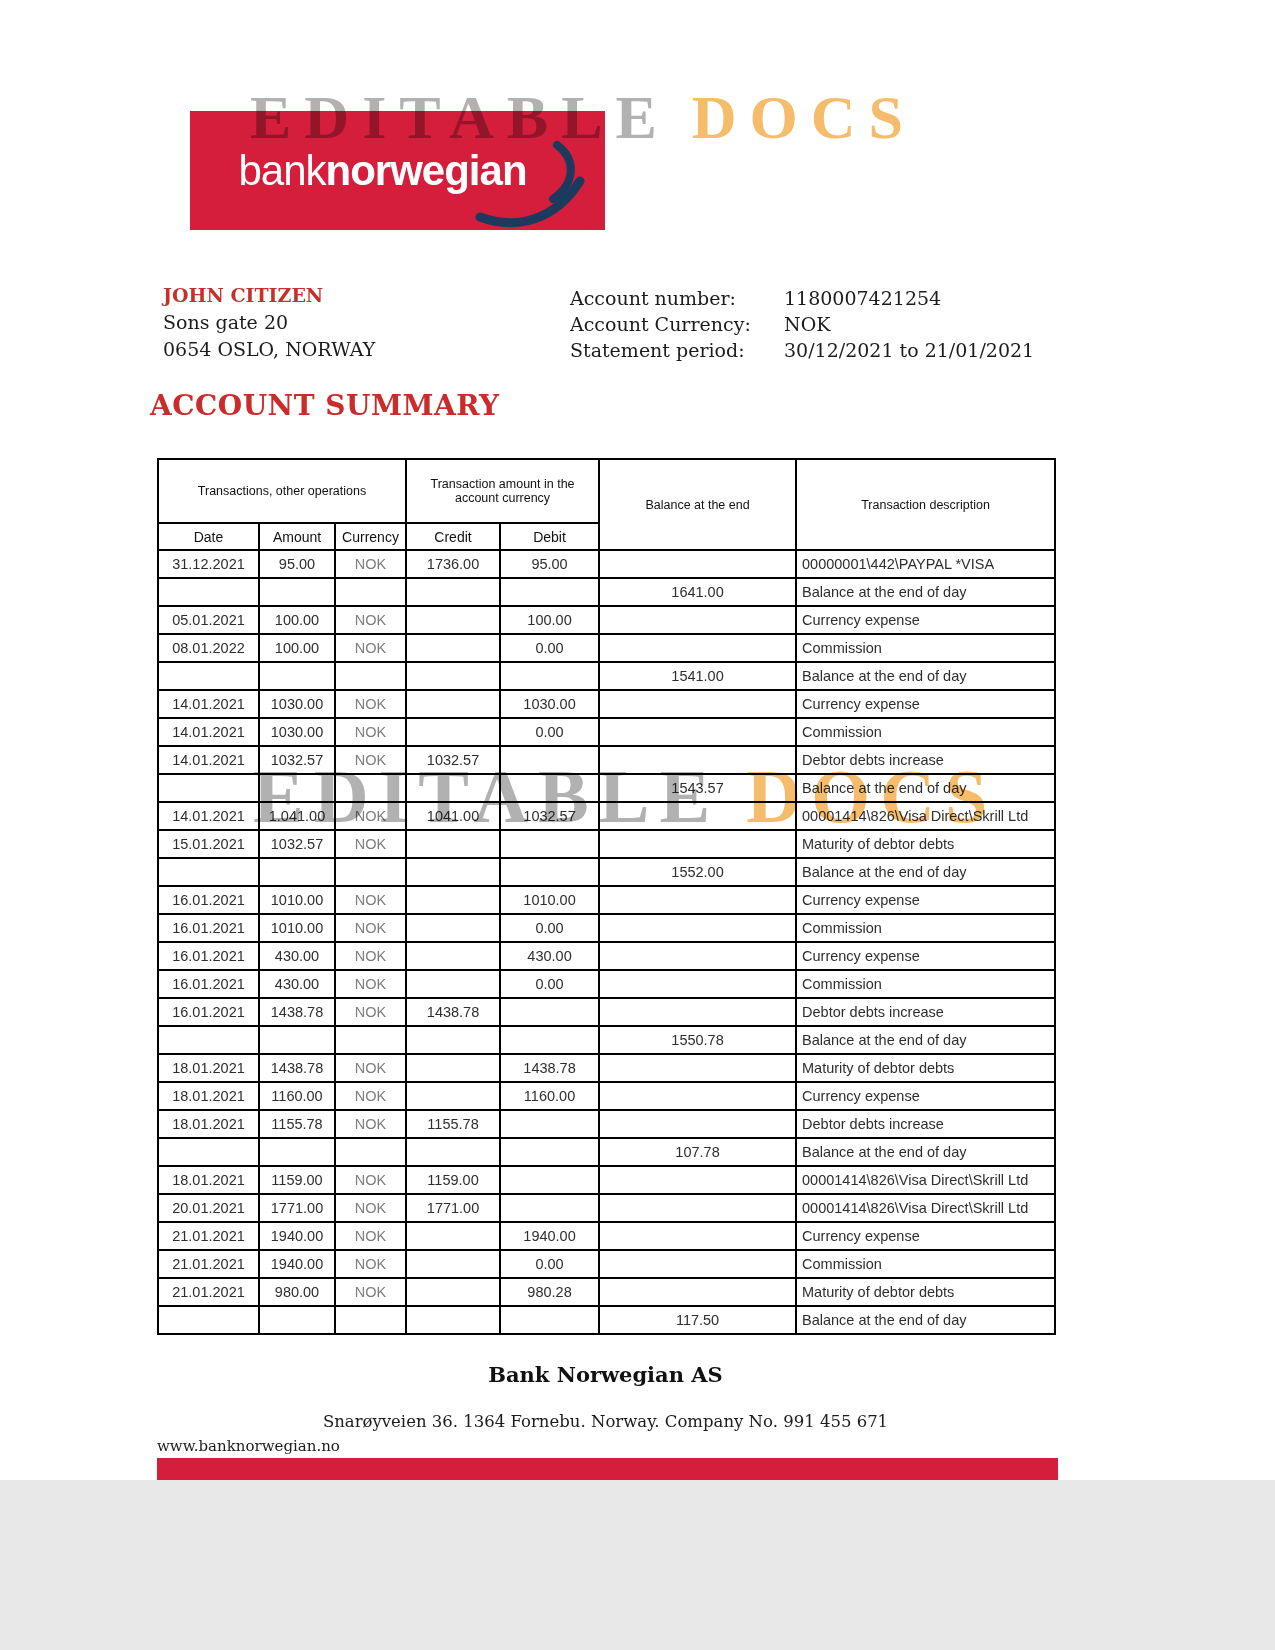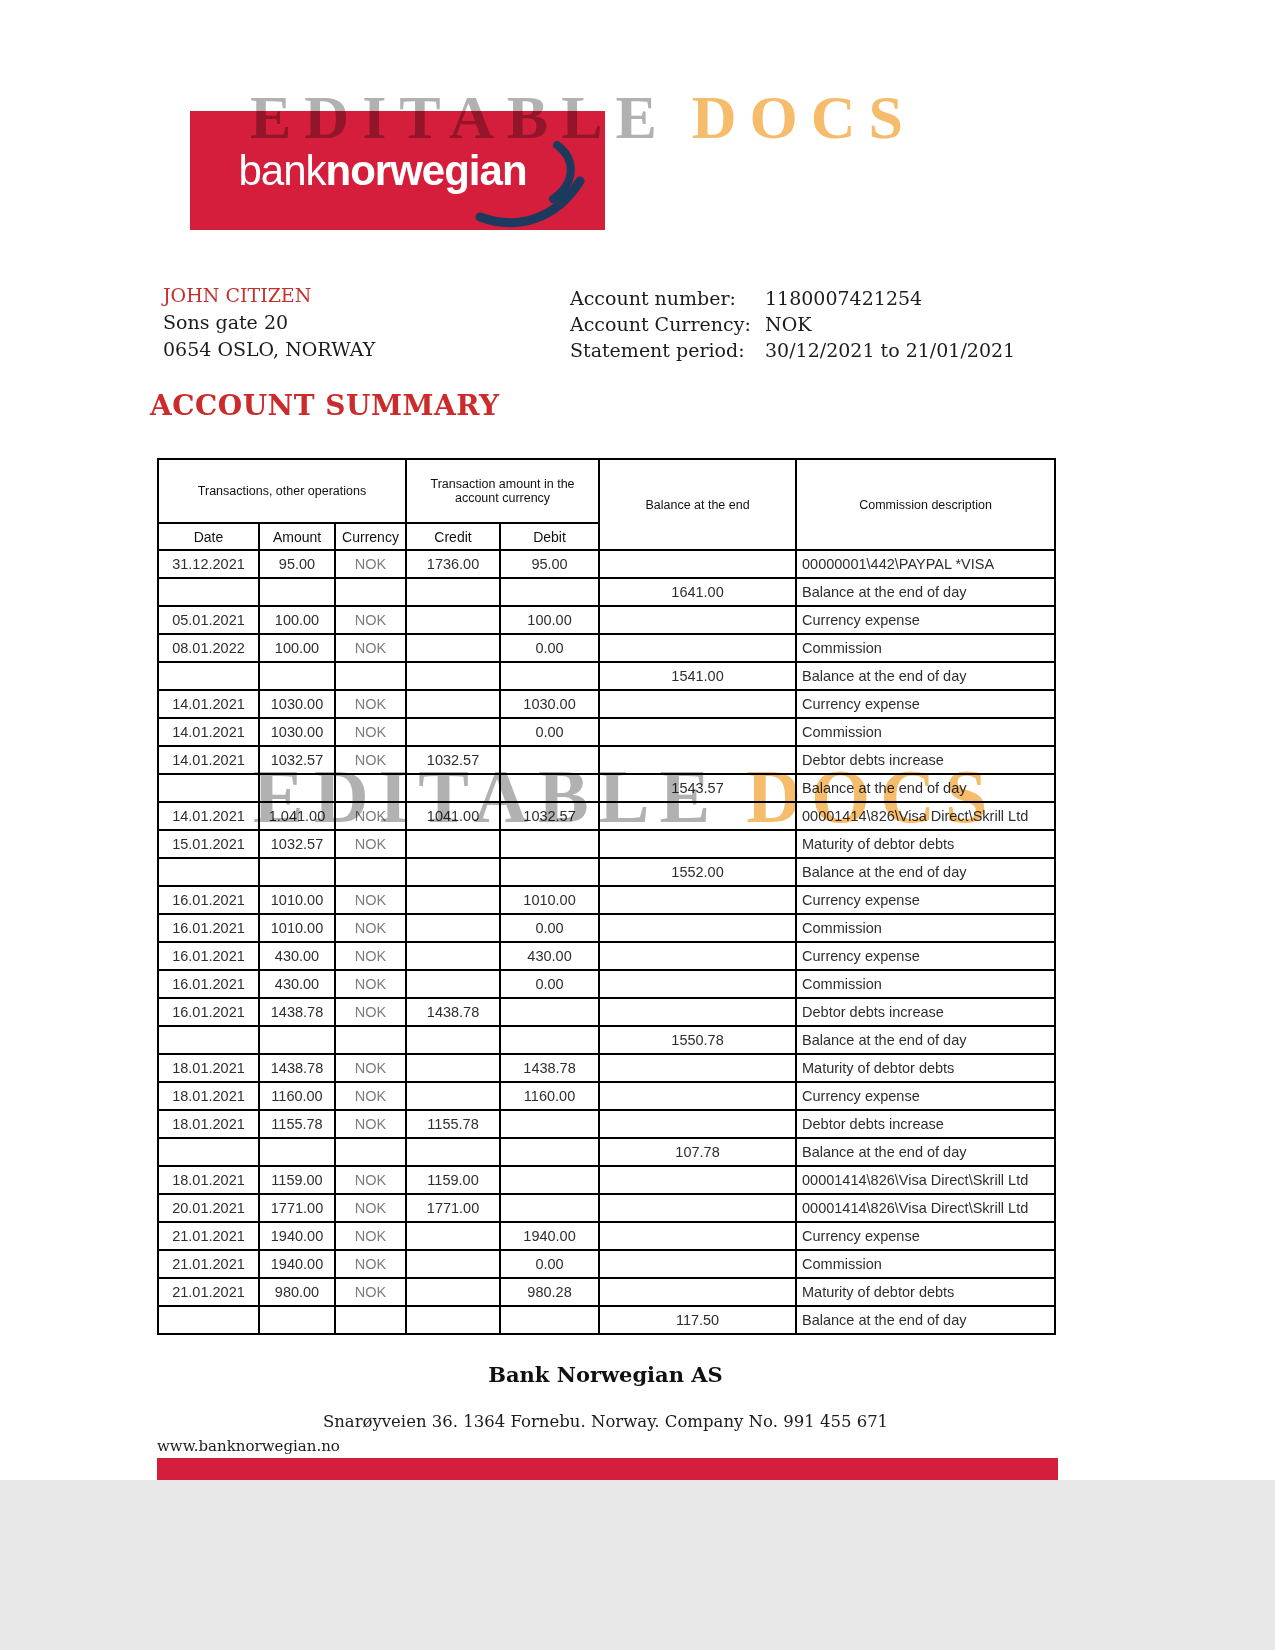--- a/index.html
+++ b/index.html
@@ -32,23 +32,23 @@
     background:#d41e3c; display:flex; align-items:center; justify-content:center;
   }
   .logo-text { position:relative; z-index:2; color:#fff; font-size:42px; letter-spacing:-1px; padding-right:30px; }
   .logo-bank { font-weight:400; }
   .logo-norwegian { font-weight:700; }
   .logo-swoosh { position:absolute; left:0; top:0; z-index:3; }
 
   
   .serif { font-family:"DejaVu Serif","Liberation Serif",serif; }
   .customer { position:absolute; left:163px; top:282px; font-size:19px; line-height:27px; color:#1c1c1c; }
-  .customer-name { color:#c5302d; }
+  .customer-name { color:#c5302d;font-weight:bold; }
   .account-info { position:absolute; left:570px; top:285px; font-size:19px; line-height:26px; color:#1c1c1c; }
-  .acct-row { display:flex; }
+  .acct-row { display:flex;gap:19px; }
   .acct-label { width:195px; }
   .acct-value { white-space:pre; }
 
   .section-title {
     position:absolute; left:150px; top:389px;
     font-size:28px; font-weight:700; color:#cb2b2b; letter-spacing:0.5px;
   }
 
   
   .tx-table {
@@ -128,21 +128,21 @@
       <col style="width:94px">
         <col style="width:99px">
         <col style="width:197px">
         <col style="width:259px">
     </colgroup>
     <thead>
       <tr>
         <th class="th-group" colspan="3">Transactions, other operations</th>
         <th class="th-group" colspan="2">Transaction amount in the account currency</th>
         <th class="th-group" rowspan="2">Balance at the end</th>
-        <th class="th-group" rowspan="2">Commission description</th>
+        <th class="th-group" rowspan="2">Transaction description</th>
       </tr>
       <tr>
         <th class="th-sub">Date</th>
         <th class="th-sub">Amount</th>
         <th class="th-sub">Currency</th>
         <th class="th-sub">Credit</th>
         <th class="th-sub">Debit</th>
       </tr>
     </thead>
     <tbody>

